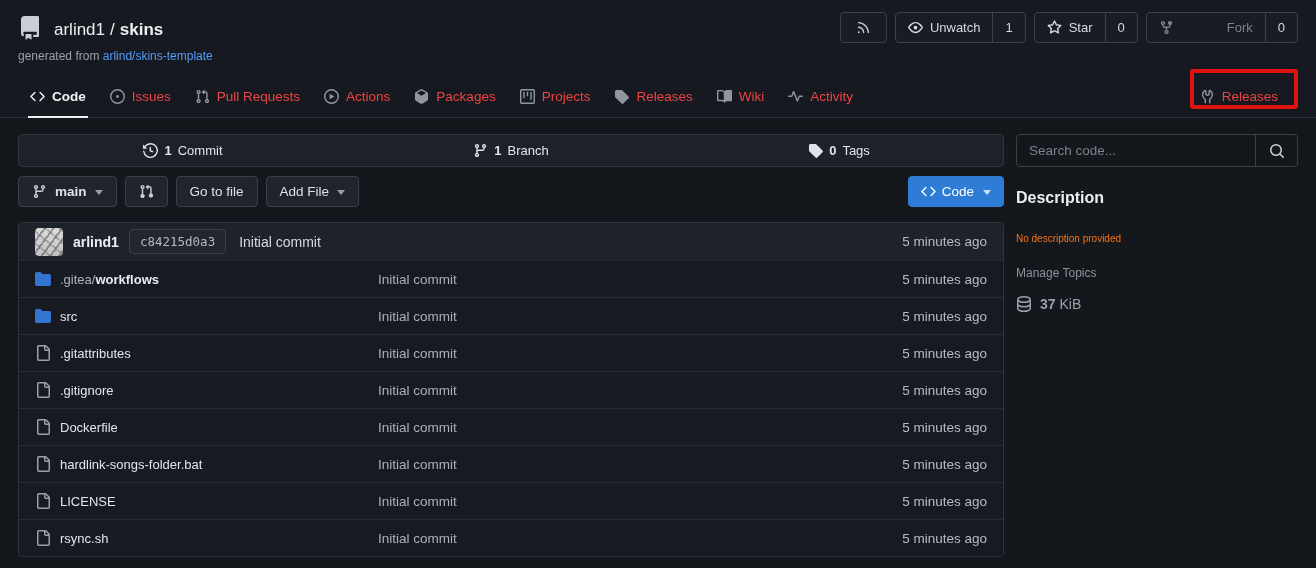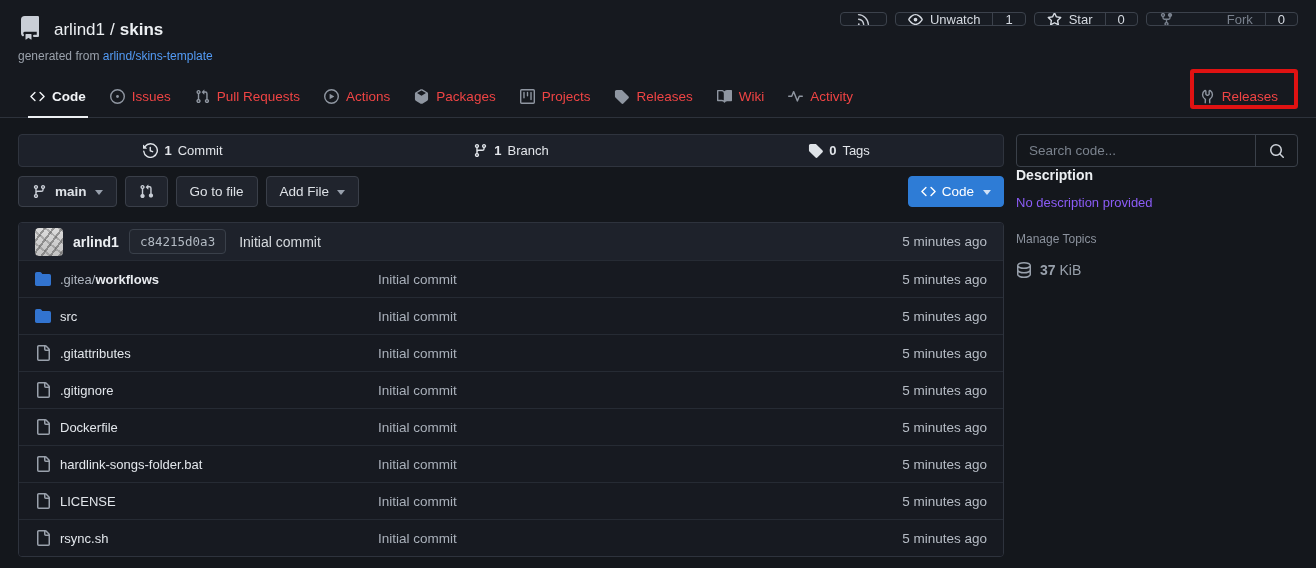--- a/index.html
+++ b/index.html
@@ -28,21 +28,21 @@
   .repo-title .name { font-weight:700; }
   .gen-line { font-size:12px; color:#9aa1ab; margin-top:9px; }
   .gen-line a { color:#539bf5; text-decoration:none; }
 
   .hdr-actions { display:flex; gap:8px; }
   .hbtn {
     display:flex; align-items:stretch;
     background:#181c23;
     border:1px solid #3c424c;
     border-radius:4px;
-    height:14px;
+    height:31px;
     font-size:13px;
     color:#d5dae1;
     overflow:hidden;
     cursor:pointer;
   }
   .hbtn .seg { display:flex; align-items:center; gap:7px; padding:0 12px; }
   .hbtn .cnt { border-left:1px solid #3c424c; padding:0 12px; display:flex; align-items:center; }
   .hbtn.rss .seg { padding:0 15px; }
 
   
@@ -171,22 +171,22 @@
     flex:1; background:transparent; border:none; outline:none;
     color:#cdd2d9; font-size:13.5px; padding:0 12px;
     font-family:"Liberation Sans", sans-serif;
   }
   .search-box input::placeholder { color:#7a828d; }
   .search-btn {
     flex:0 0 42px; display:flex; align-items:center; justify-content:center;
     border-left:1px solid #3a4049; cursor:pointer;
   }
   .search-btn svg { fill:#cdd2d9; }
-  .sb-heading { font-size:14px; font-weight:700; color:#eceff2; }
-  .sb-desc { font-size:13px; color:#8b5cf6; margin-top:12px; }
+  .sb-heading { font-size:16px; font-weight:700; color:#eceff2; margin-top:22px; }
+  .sb-desc { font-size:10px; color:#f97316; margin-top:26px; }
   .sb-topics { font-size:12px; color:#8b929d; margin-top:22px; cursor:pointer; }
   .sb-size { display:flex; align-items:center; gap:8px; margin-top:16px; color:#98a0ab; font-size:14px; }
   .sb-size svg { fill:#98a0ab; }
   .sb-size b { font-weight:700; }
 
   
   .annotation {
     position:absolute;
     left:1190px; top:69px;
     width:108px; height:40px;

